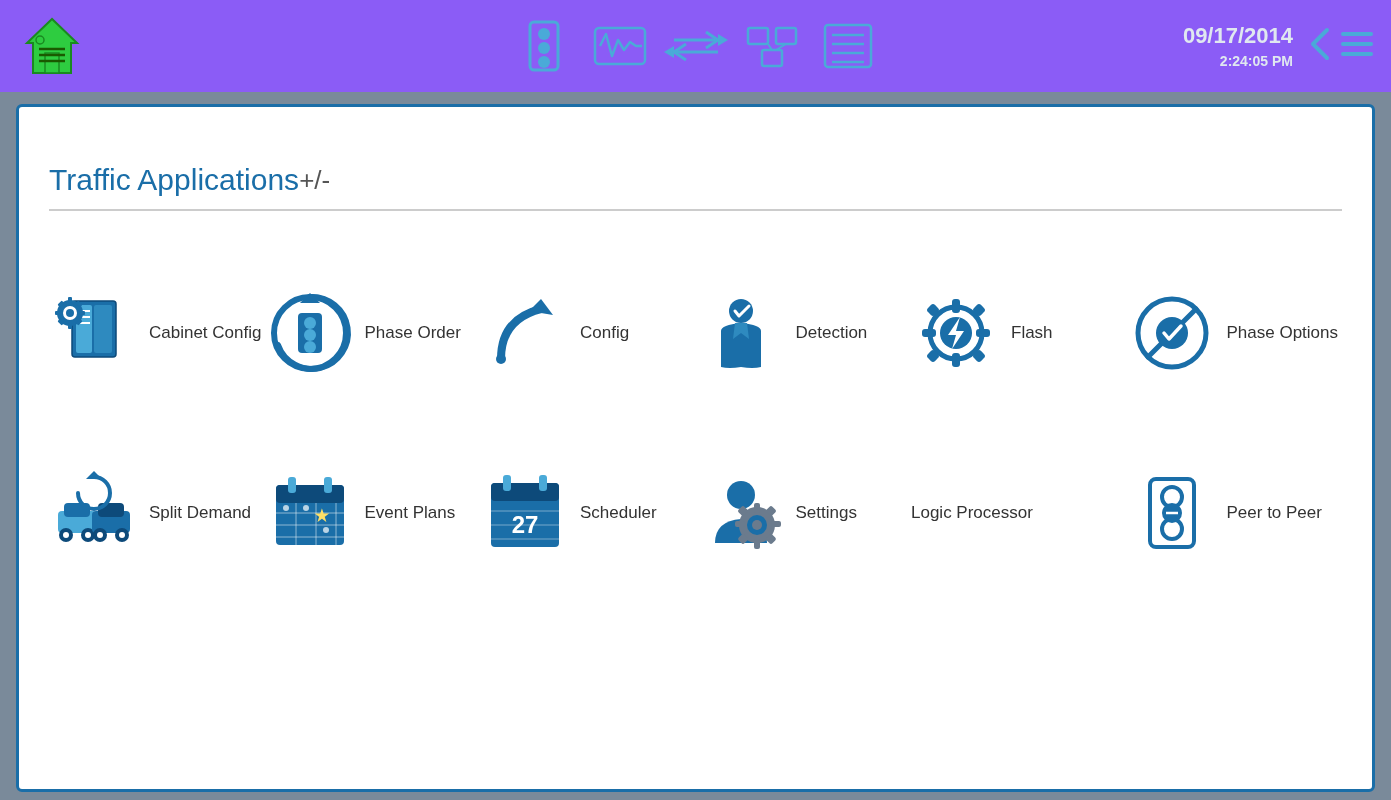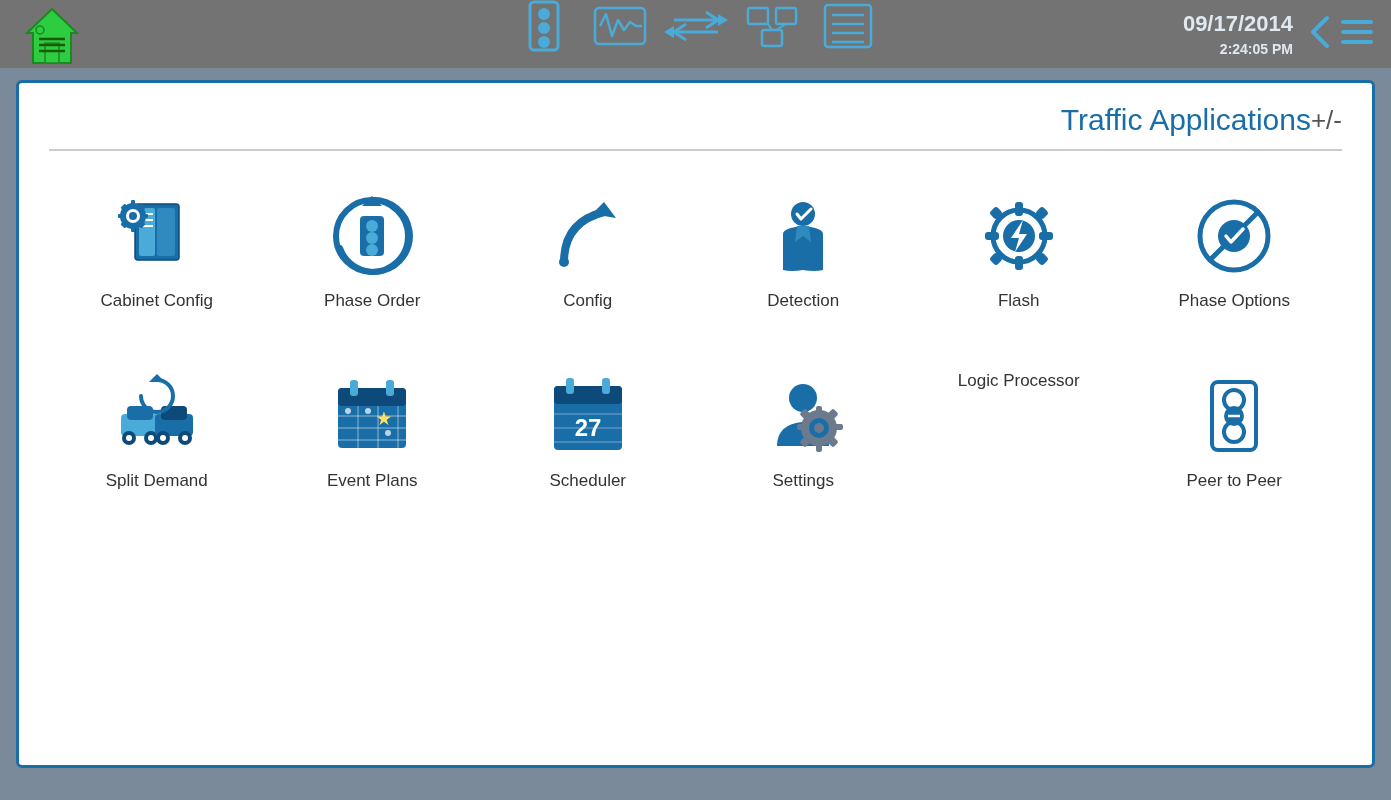--- a/index.html
+++ b/index.html
@@ -7,23 +7,24 @@
       width: 1391px;
       height: 800px;
       background: #7a8a9a;
       font-family: 'Arial', sans-serif;
       overflow: hidden;
     }
 
     
     .header {
       width: 100%;
-      height: 68px;
-      background: #737373;
-      display: flex;
+      height: 92px;
+      background: #8b5cf6;
+      display: flex;
+      align-items: center;
       padding: 0 16px;
       position: relative;
     }
 
     .home-icon-wrap {
       width: 72px;
       height: 72px;
       display: flex;
       align-items: center;
       justify-content: center;
@@ -86,22 +87,23 @@
       border: 3px solid #1a6ea8;
       border-radius: 6px;
       height: calc(800px - 88px - 24px);
       padding: 20px 30px;
       overflow: hidden;
     }
 
     .page-title-row {
       display: flex;
       align-items: center;
-      justify-content: flex-end;
+      justify-content: flex-start;
       margin-bottom: 12px;
+      margin-top: 36px;
     }
 
     .page-title {
       font-size: 30px;
       color: #1a6ea8;
       font-weight: 400;
     }
 
     .plus-minus {
       font-size: 26px;
@@ -118,21 +120,20 @@
     
     .app-grid {
       display: grid;
       grid-template-columns: repeat(6, 1fr);
       grid-template-rows: repeat(3, 180px);
       gap: 0;
     }
 
     .app-item {
       display: flex;
-      flex-direction: column;
       align-items: center;
       justify-content: flex-start;
       padding-top: 16px;
       cursor: pointer;
       gap: 10px;
     }
 
     .app-icon-wrap {
       width: 90px;
       height: 90px;

